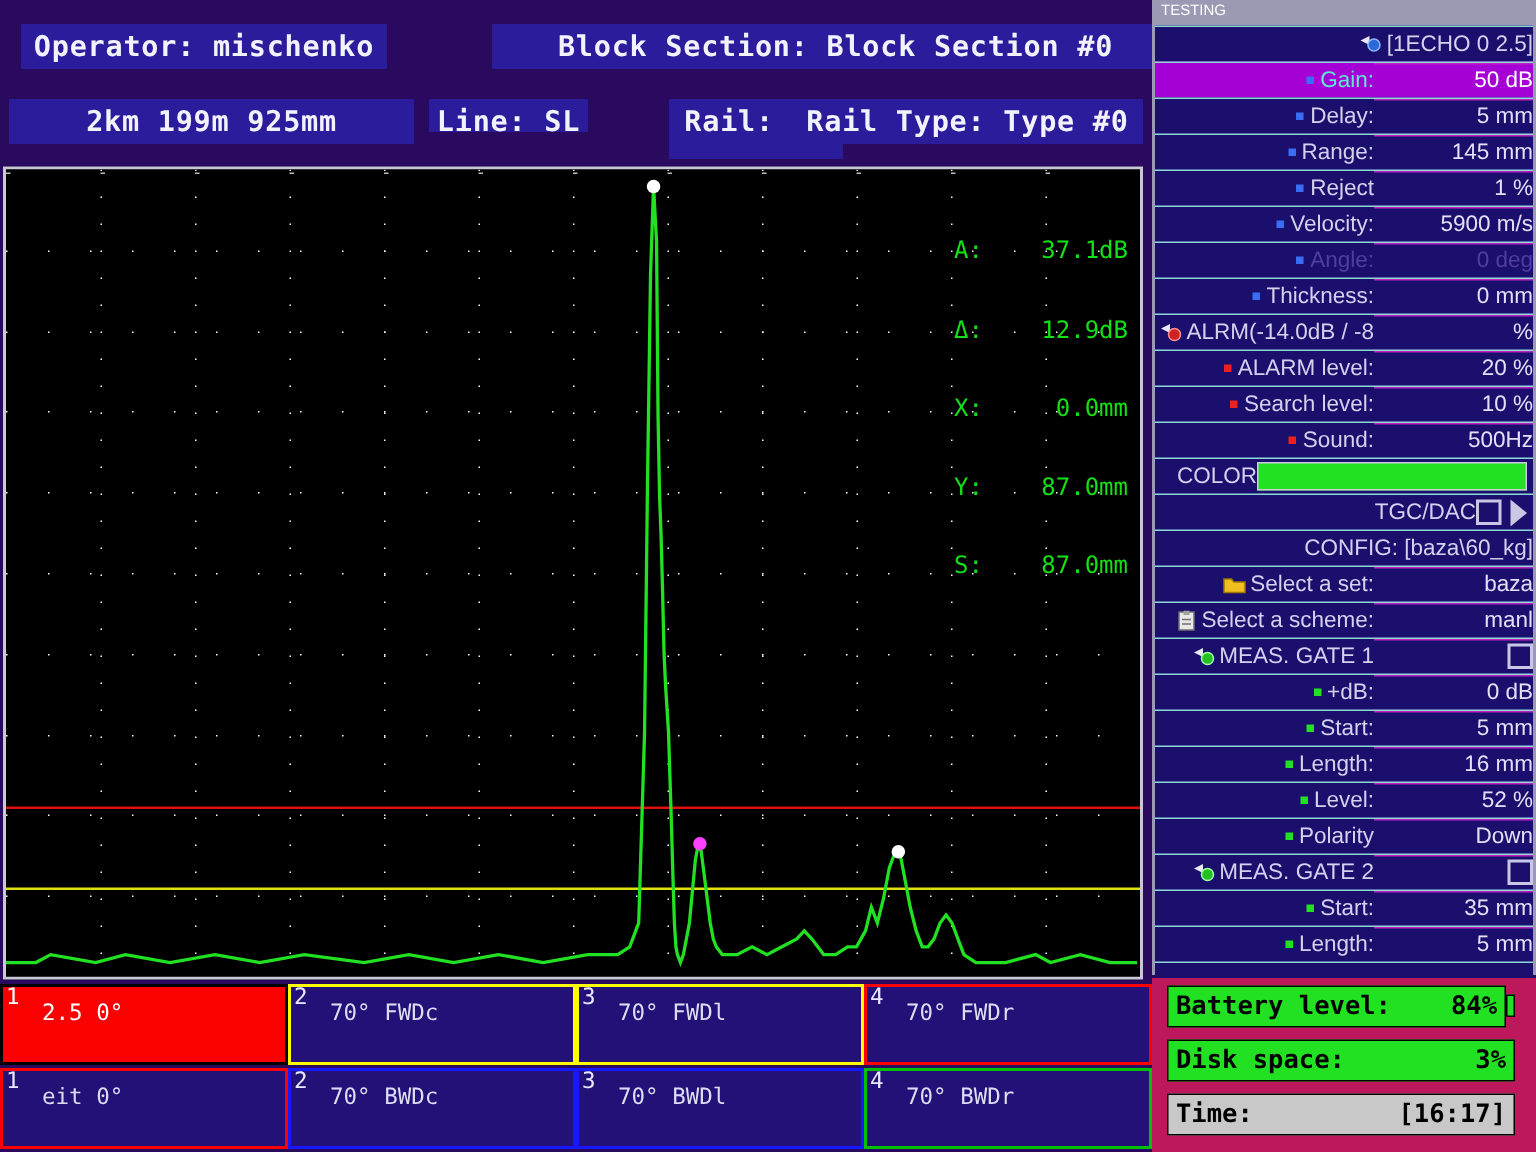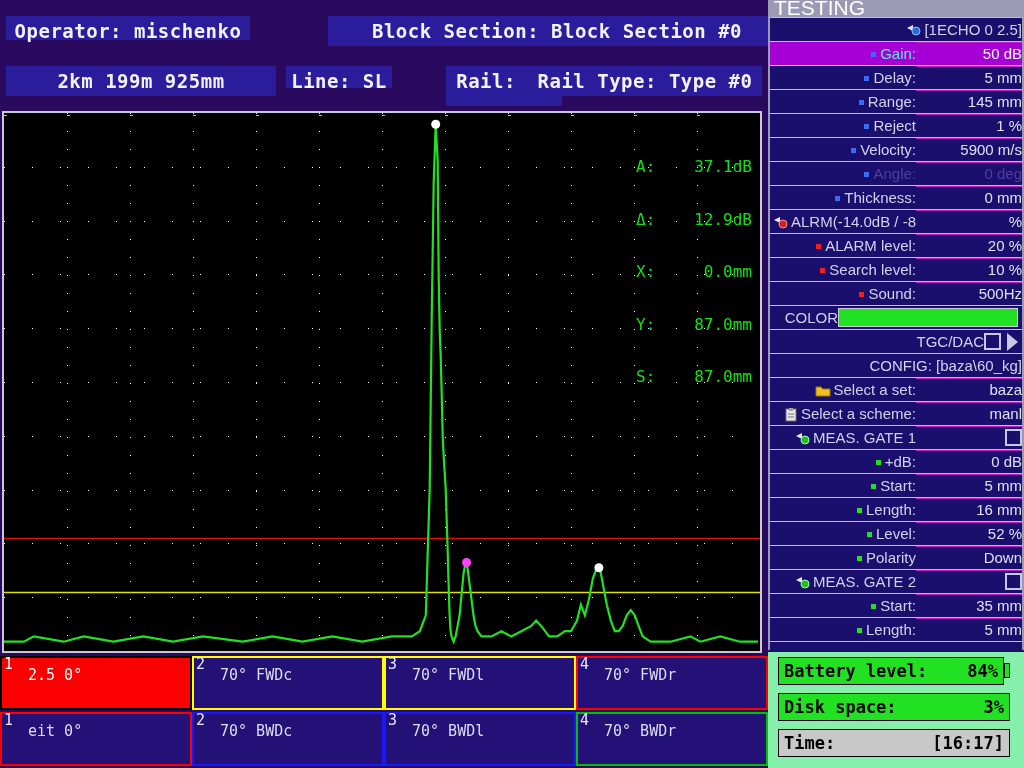--- a/index.html
+++ b/index.html
@@ -18,21 +18,21 @@
     position: absolute;
     background: #2a1c9a;
     color: #f2f2ff;
     font-size: 19px;
     line-height: 30px;
     letter-spacing: 0.5px;
     white-space: nowrap;
     text-align: center;
     font-weight: bold;
   }
-  #badge-operator { left: 6px;  top: 16px; width: 244px; height: 24px; }
+  #badge-operator { left: 14px;  top: 16px; width: 244px; height: 30px; }
   #badge-blocksec { left: 328px; top: 16px; width: 458px; height: 30px; }
   #badge-km      { left: 6px;   top: 66px; width: 270px; height: 30px; }
   #badge-line    { left: 286px; top: 66px; width: 106px; height: 22px; }
   #badge-rail    { left: 402px; top: 66px; width: 116px; height: 40px; margin-left: 44px; }
   #badge-railtype{ left: 528px; top: 66px; width: 234px; height: 30px; }
 
   
   .chart-wrap {
     position: absolute; left: 2px; top: 111px;
     width: 760px; height: 542px;
@@ -82,21 +82,21 @@
   }
   .panel-list {
     position: absolute; left: 0; top: 0; width: 256px; height: 650px;
     border-left: 2px solid #9a9ab4; border-right: 2px solid #9a9ab4;
     border-bottom: 2px solid #9a9ab4;
     background: #1b0f6e;
   }
   .p-title {
     height: 17px; background: #9a9ab4; color: #ffffff;
     font-family: "Liberation Sans", sans-serif;
-    font-size: 21px; line-height: 16px; padding-left: 4px;
+    font-size: 10px; line-height: 16px; padding-left: 4px;
   }
   .p-row {
     position: relative; height: 24px;
     border-top: 1px solid #8fd8d8;
     background: #1b0f6e;
     display: flex; align-items: center;
     font-family: "Liberation Sans", sans-serif;
     color: #d2d2ee; font-size: 15px;
   }
   .p-row .name { flex: 1 1 auto; padding-left: 2px; white-space: nowrap; overflow: hidden; text-align: right; }
@@ -123,21 +123,21 @@
   .chkbox {
     display: inline-block; width: 17px; height: 17px;
     border: 2px solid #c8c8e4; background: #1b0f6e;
   }
   .arrow-right { display: inline-block; width: 0; height: 0;
     border-left: 11px solid #c8c8e4; border-top: 9px solid transparent; border-bottom: 9px solid transparent;
     margin-left: 6px; margin-right: 2px; }
   .color-swatch { display: block; height: 19px; background: #22e022; border: 1px solid #ccccdd; }
 
   
-  .status-area { position: absolute; left: 768px; top: 652px; width: 256px; height: 116px; background: #86efac; }
+  .status-area { position: absolute; left: 768px; top: 652px; width: 256px; height: 116px; background: #be185d; }
   .st-box {
     position: absolute; left: 10px; width: 232px; height: 28px;
     border: 1px solid #000;
     font-family: "DejaVu Sans Mono", monospace;
     font-size: 17px; font-weight: bold; line-height: 26px;
     color: #000; display: flex; justify-content: space-between;
     padding: 0 5px; white-space: nowrap;
   }
   #st-battery { top: 5px; background: #22e022; width: 226px; }
   #st-batt-tip { position: absolute; left: 236px; top: 11px; width: 6px; height: 15px; background: #22e022; border: 1px solid #000; }

